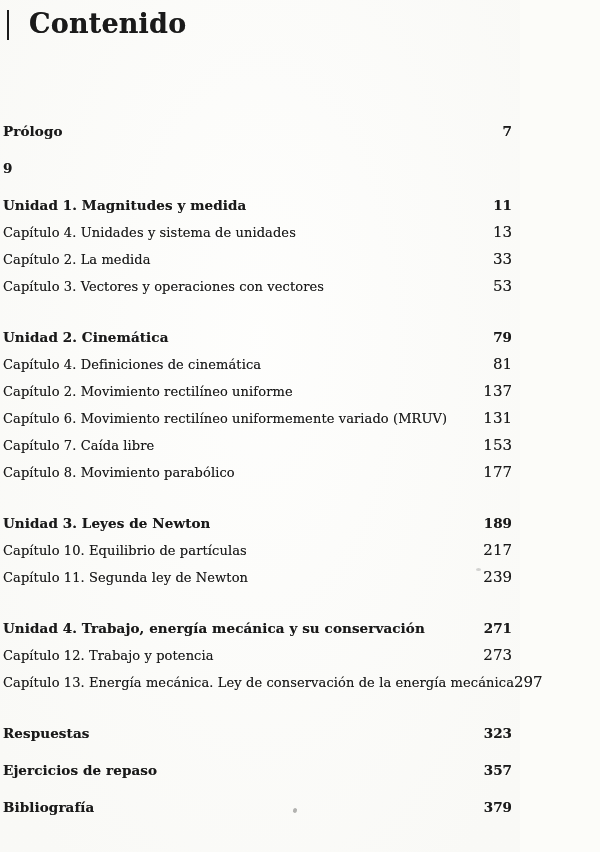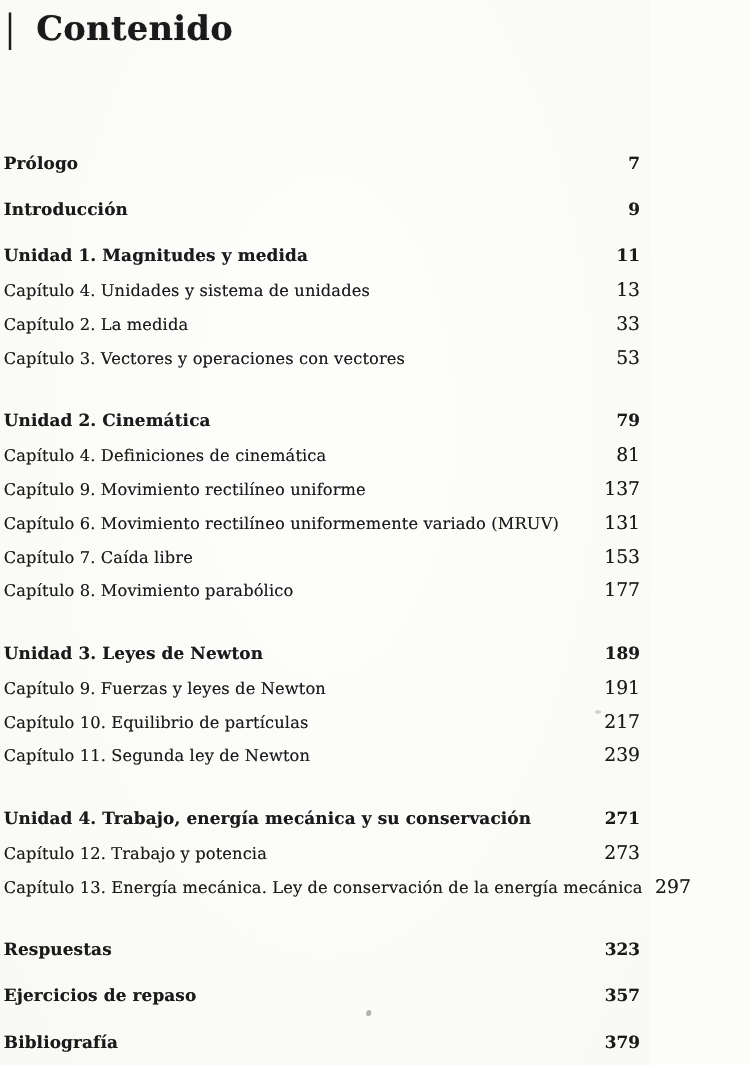--- a/index.html
+++ b/index.html
@@ -48,21 +48,20 @@
   }
   .toc {
     margin-top: 74px;
   }
   .row {
     display: flex;
     justify-content: space-between;
     align-items: baseline;
     height: 27px;
     line-height: 27px;
-    gap: 10px;
   }
   .row .label {
     font-size: 13px;
     letter-spacing: 0.1px;
     text-shadow: 0 0 0.5px rgba(15,15,15,0.5);
     white-space: nowrap;
   }
   .row .pagenum {
     font-size: 15px;
     text-shadow: 0 0 0.5px rgba(15,15,15,0.5);
@@ -91,21 +90,20 @@
     <span class="title-bar"></span>
     <h1 class="title">Contenido</h1>
   </header>
 
   <main class="toc" id="toc">
       <div class="row style-bold gap-none">
     <span class="label">Prólogo</span>
     <span class="pagenum">7</span>
   </div>
       <div class="row style-bold gap-medium">
-    <span class="label">Introducción</span>
     <span class="pagenum">9</span>
   </div>
       <div class="row style-bold gap-medium">
     <span class="label">Unidad 1. Magnitudes y medida</span>
     <span class="pagenum">11</span>
   </div>
       <div class="row style-regular gap-none">
     <span class="label">Capítulo 4. Unidades y sistema de unidades</span>
     <span class="pagenum">13</span>
   </div>
@@ -119,42 +117,38 @@
   </div>
       <div class="row style-bold gap-large">
     <span class="label">Unidad 2. Cinemática</span>
     <span class="pagenum">79</span>
   </div>
       <div class="row style-regular gap-none">
     <span class="label">Capítulo 4. Definiciones de cinemática</span>
     <span class="pagenum">81</span>
   </div>
       <div class="row style-regular gap-none">
-    <span class="label">Capítulo 9. Movimiento rectilíneo uniforme</span>
+    <span class="label">Capítulo 2. Movimiento rectilíneo uniforme</span>
     <span class="pagenum">137</span>
   </div>
       <div class="row style-regular gap-none">
     <span class="label">Capítulo 6. Movimiento rectilíneo uniformemente variado (MRUV)</span>
     <span class="pagenum">131</span>
   </div>
       <div class="row style-regular gap-none">
     <span class="label">Capítulo 7. Caída libre</span>
     <span class="pagenum">153</span>
   </div>
       <div class="row style-regular gap-none">
     <span class="label">Capítulo 8. Movimiento parabólico</span>
     <span class="pagenum">177</span>
   </div>
       <div class="row style-bold gap-large">
     <span class="label">Unidad 3. Leyes de Newton</span>
     <span class="pagenum">189</span>
-  </div>
-      <div class="row style-regular gap-none">
-    <span class="label">Capítulo 9. Fuerzas y leyes de Newton</span>
-    <span class="pagenum">191</span>
   </div>
       <div class="row style-regular gap-none">
     <span class="label">Capítulo 10. Equilibrio de partículas</span>
     <span class="pagenum">217</span>
   </div>
       <div class="row style-regular gap-none">
     <span class="label">Capítulo 11. Segunda ley de Newton</span>
     <span class="pagenum">239</span>
   </div>
       <div class="row style-bold gap-large">

